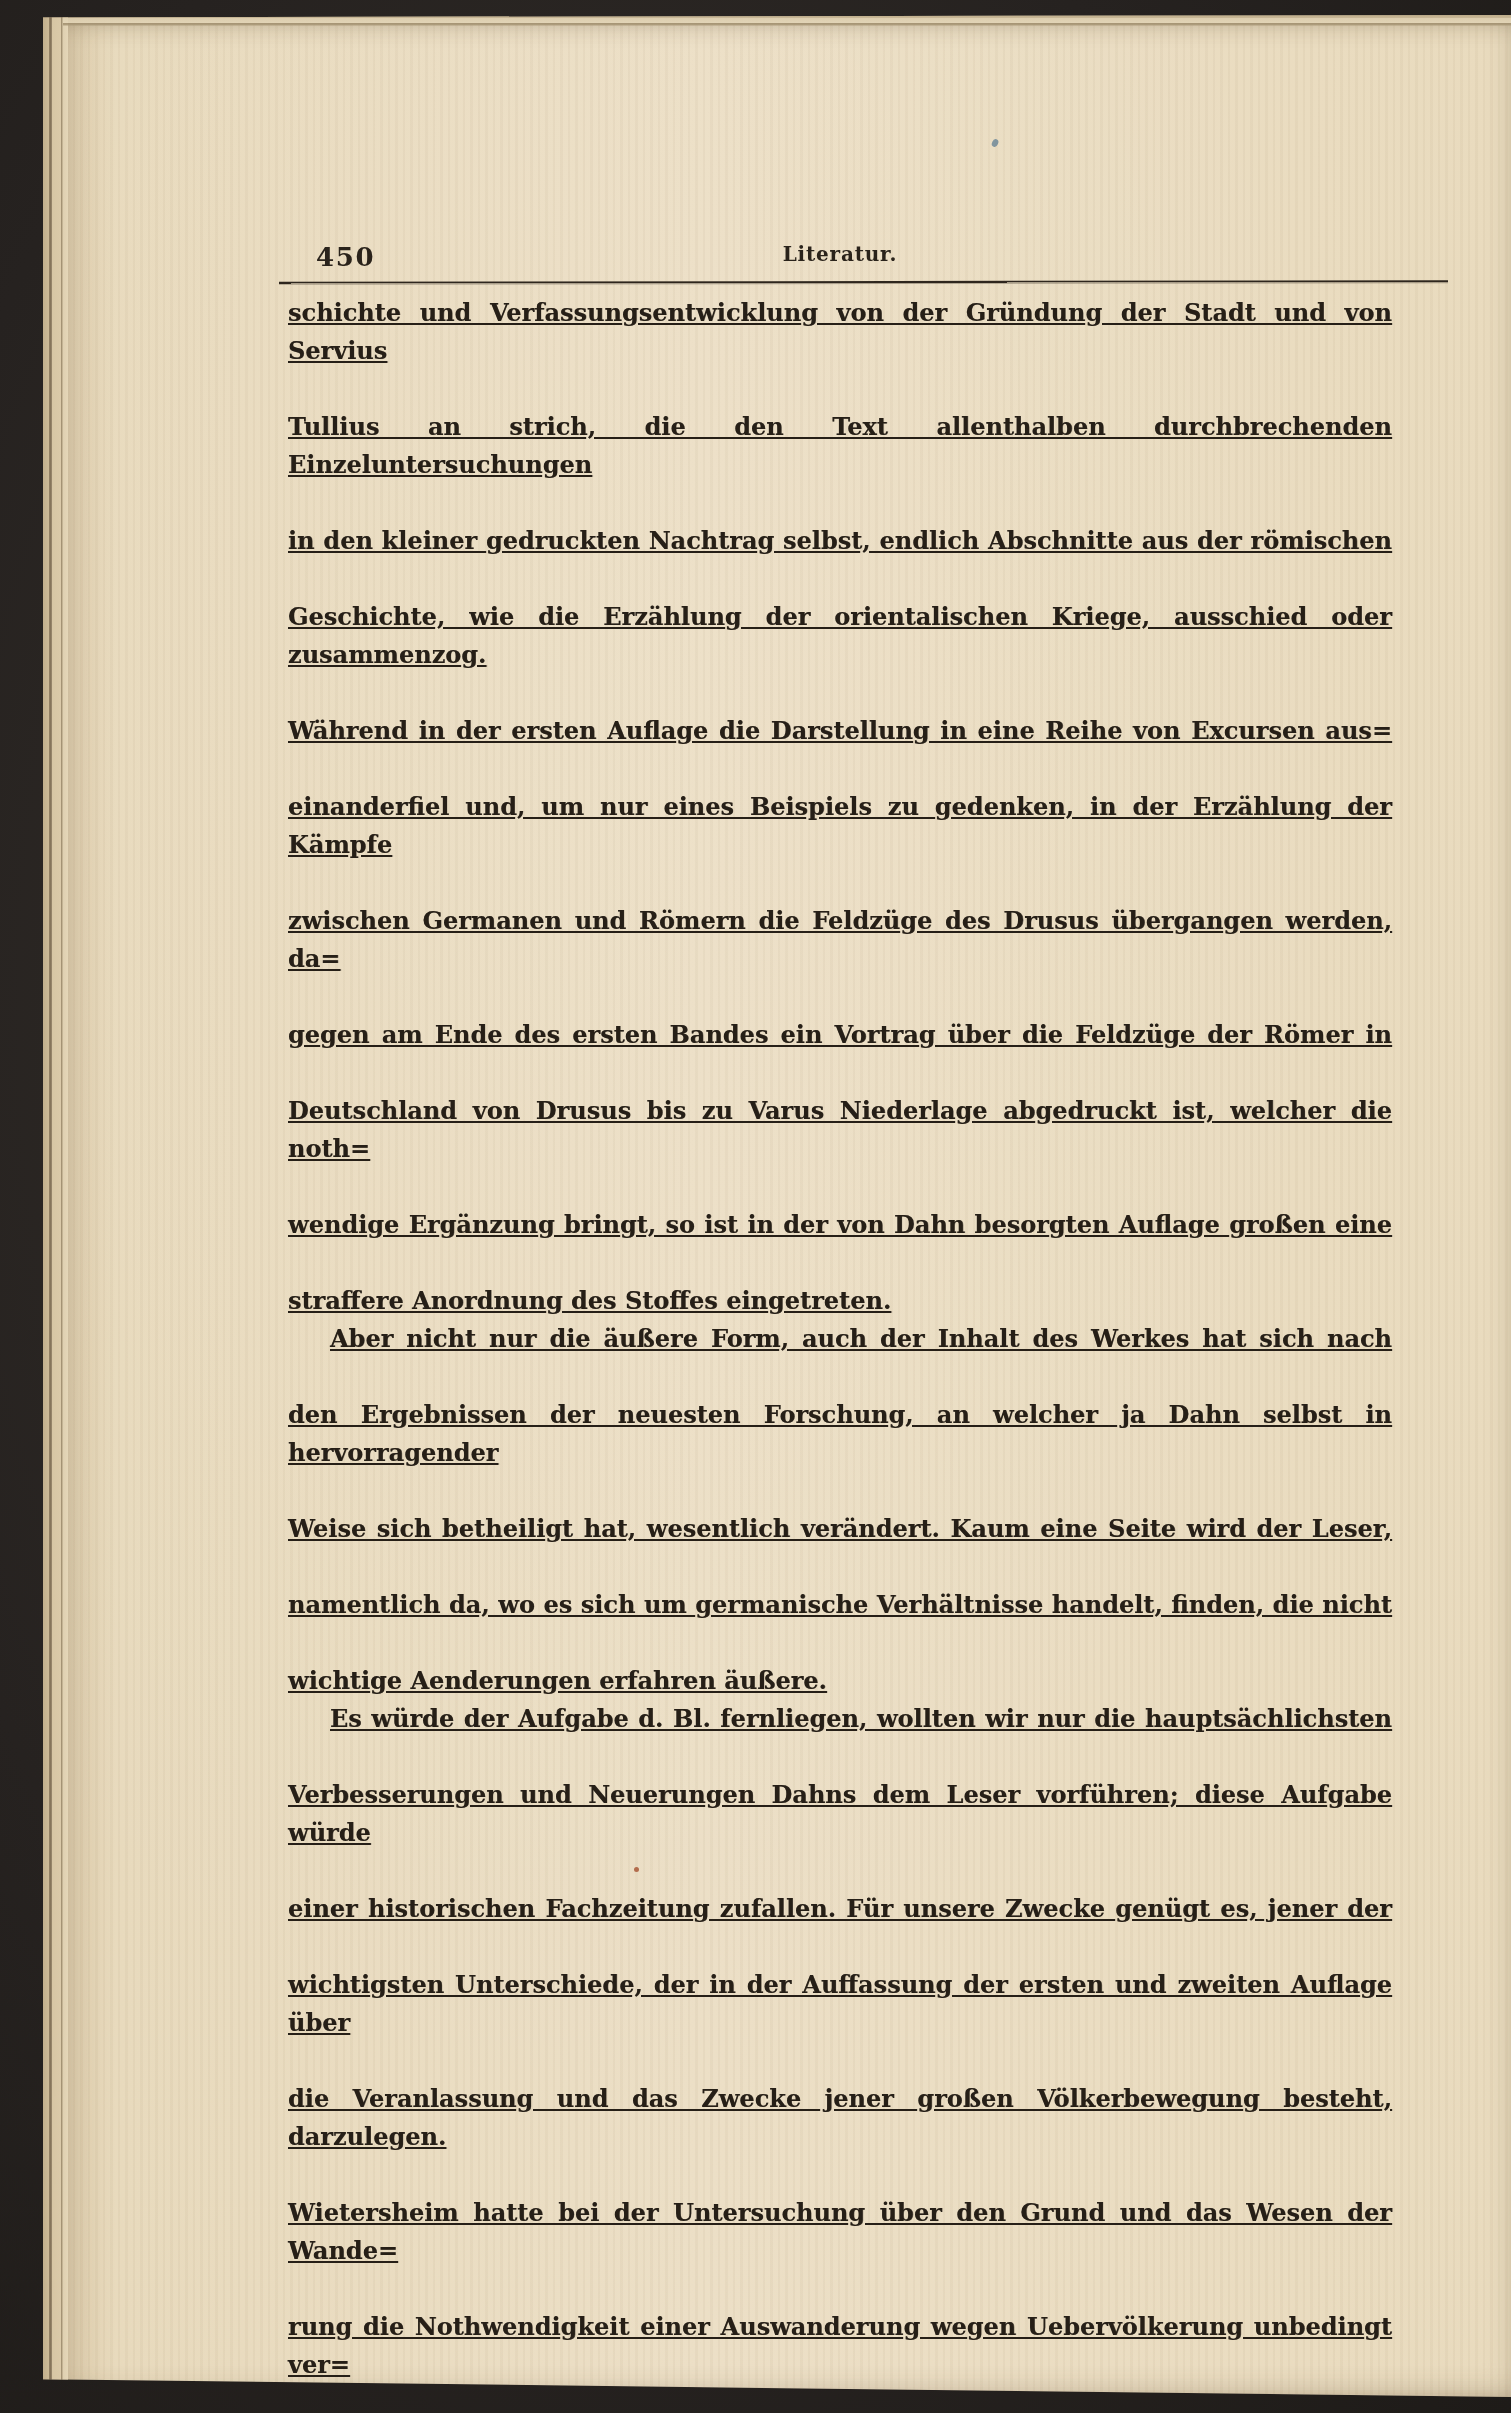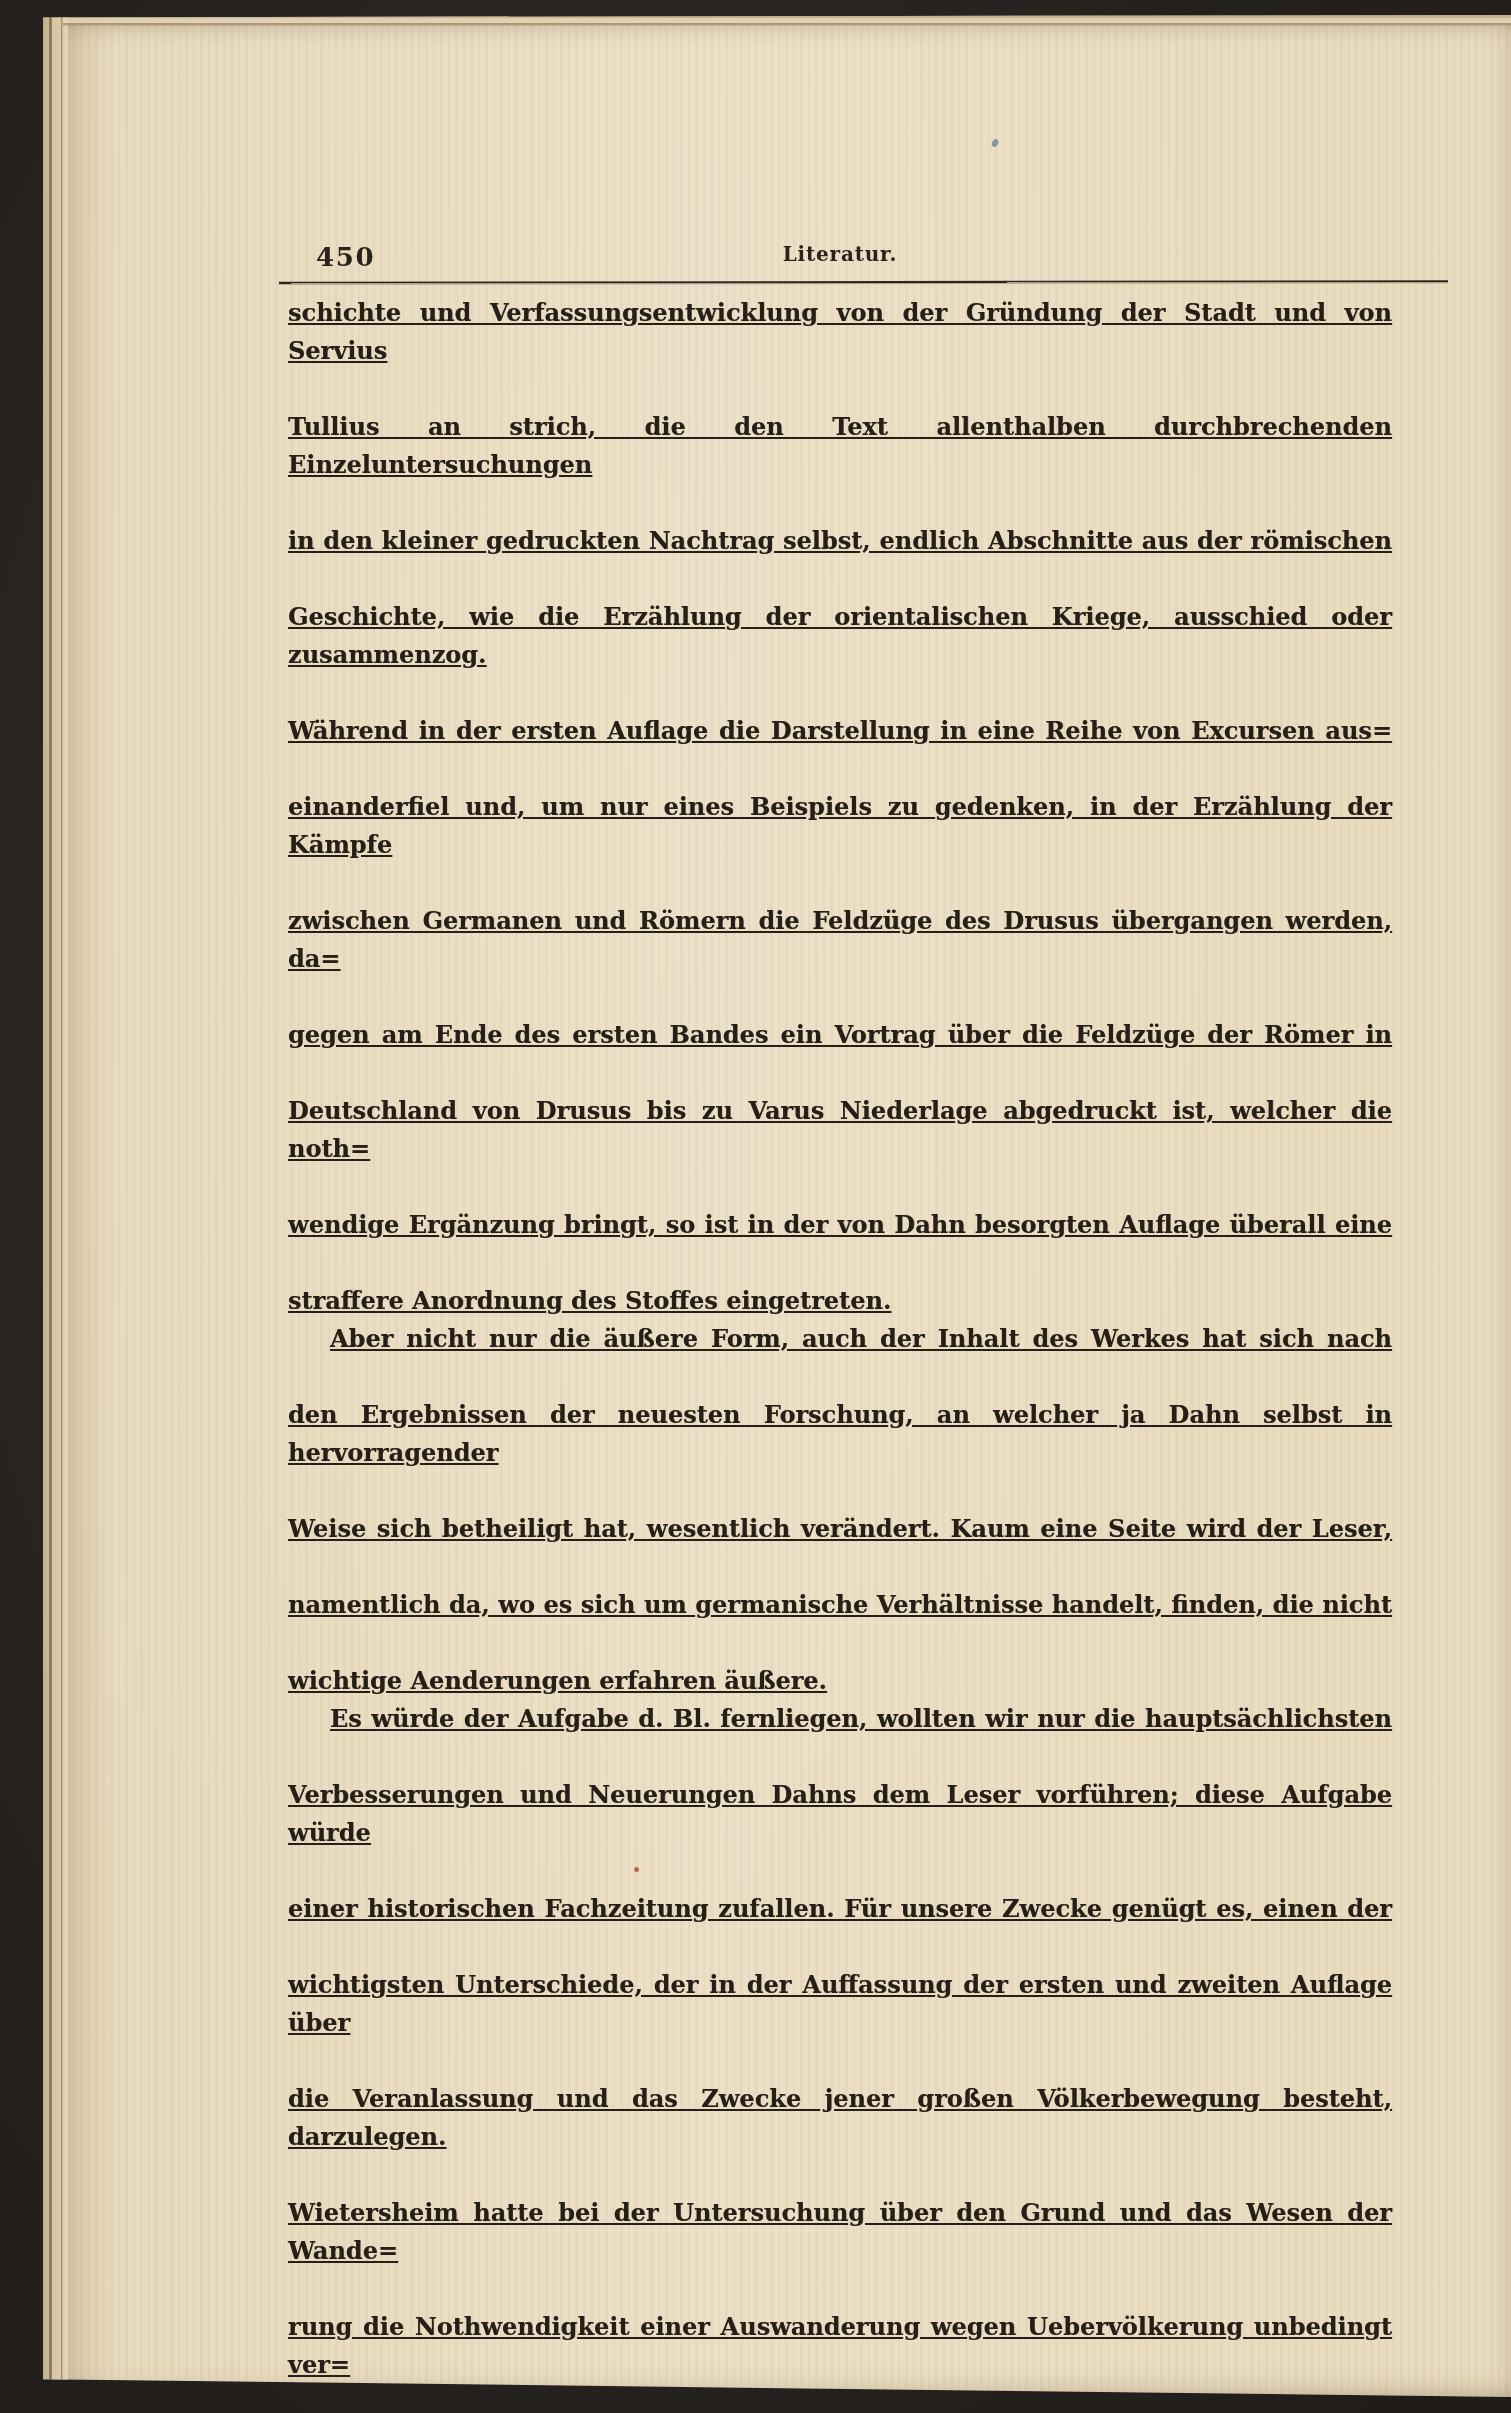--- a/index.html
+++ b/index.html
@@ -103,34 +103,34 @@
         <div class="para">
           <div class="line">schichte und Verfassungsentwicklung von der Gründung der Stadt und von Servius</div>
           <div class="line">Tullius an strich, die den Text allenthalben durchbrechenden Einzeluntersuchungen</div>
           <div class="line">in den kleiner gedruckten Nachtrag selbst, endlich Abschnitte aus der römischen</div>
           <div class="line">Geschichte, wie die Erzählung der orientalischen Kriege, ausschied oder zusammenzog.</div>
           <div class="line">Während in der ersten Auflage die Darstellung in eine Reihe von Excursen aus=</div>
           <div class="line">einanderfiel und, um nur eines Beispiels zu gedenken, in der Erzählung der Kämpfe</div>
           <div class="line">zwischen Germanen und Römern die Feldzüge des Drusus übergangen werden, da=</div>
           <div class="line">gegen am Ende des ersten Bandes ein Vortrag über die Feldzüge der Römer in</div>
           <div class="line">Deutschland von Drusus bis zu Varus Niederlage abgedruckt ist, welcher die noth=</div>
-          <div class="line">wendige Ergänzung bringt, so ist in der von Dahn besorgten Auflage überall eine</div>
+          <div class="line">wendige Ergänzung bringt, so ist in der von Dahn besorgten Auflage großen eine</div>
           <div class="line last">straffere Anordnung des Stoffes eingetreten.</div>
         </div>
         <div class="para">
           <div class="line indent">Aber nicht nur die äußere Form, auch der Inhalt des Werkes hat sich nach</div>
           <div class="line">den Ergebnissen der neuesten Forschung, an welcher ja Dahn selbst in hervorragender</div>
           <div class="line">Weise sich betheiligt hat, wesentlich verändert.  Kaum eine Seite wird der Leser,</div>
           <div class="line">namentlich da, wo es sich um germanische Verhältnisse handelt, finden, die nicht</div>
           <div class="line last">wichtige Aenderungen erfahren äußere.</div>
         </div>
         <div class="para">
           <div class="line indent">Es würde der Aufgabe d. Bl. fernliegen, wollten wir nur die hauptsächlichsten</div>
           <div class="line">Verbesserungen und Neuerungen Dahns dem Leser vorführen; diese Aufgabe würde</div>
-          <div class="line">einer historischen Fachzeitung zufallen.  Für unsere Zwecke genügt es, einen der</div>
+          <div class="line">einer historischen Fachzeitung zufallen.  Für unsere Zwecke genügt es, jener der</div>
           <div class="line">wichtigsten Unterschiede, der in der Auffassung der ersten und zweiten Auflage über</div>
           <div class="line">die Veranlassung und das Zwecke jener großen Völkerbewegung besteht, darzulegen.</div>
           <div class="line">Wietersheim hatte bei der Untersuchung über den Grund und das Wesen der Wande=</div>
           <div class="line">rung die Nothwendigkeit einer Auswanderung wegen Uebervölkerung unbedingt ver=</div>
         </div>
       </div>
   </div>
   <div class="speck blue"></div>
   <div class="speck red"></div>
 </div>

